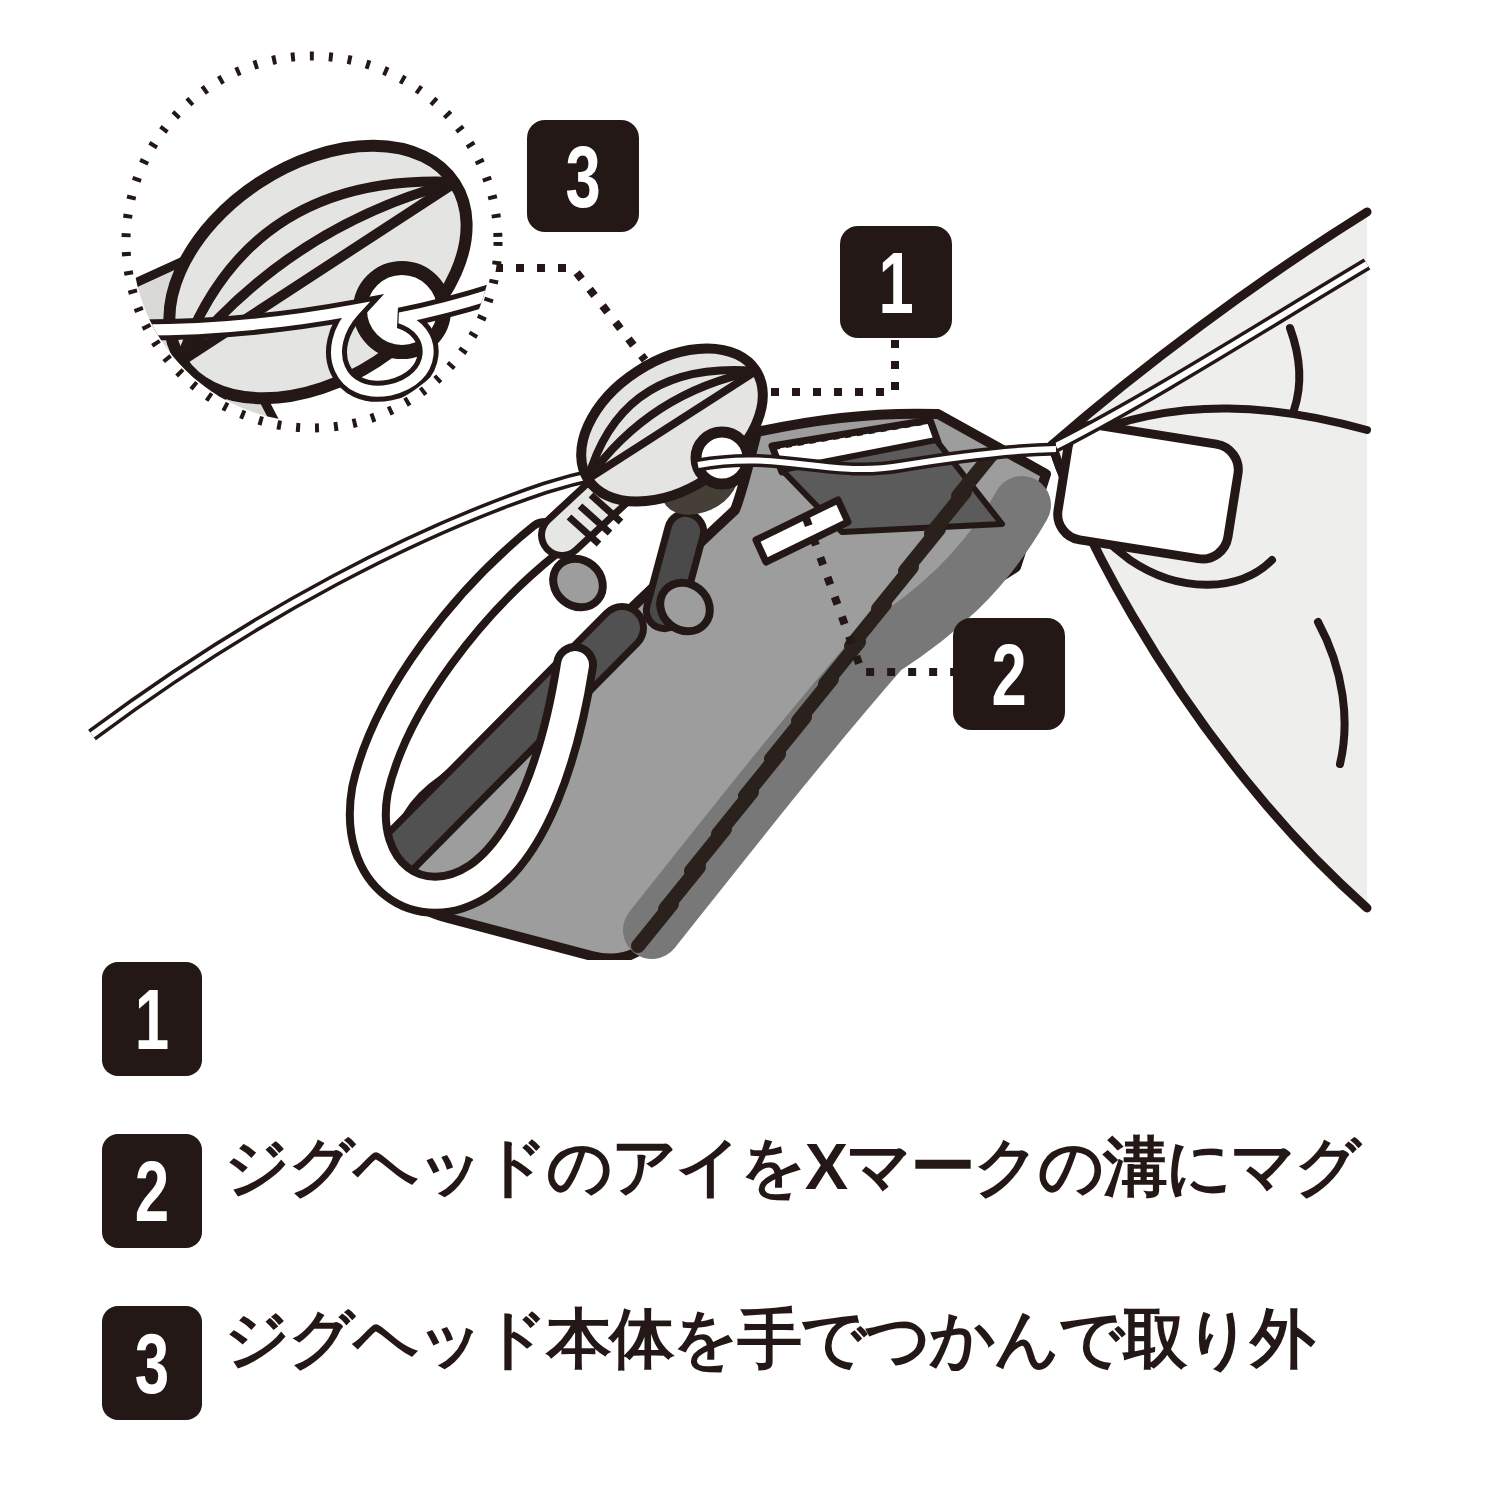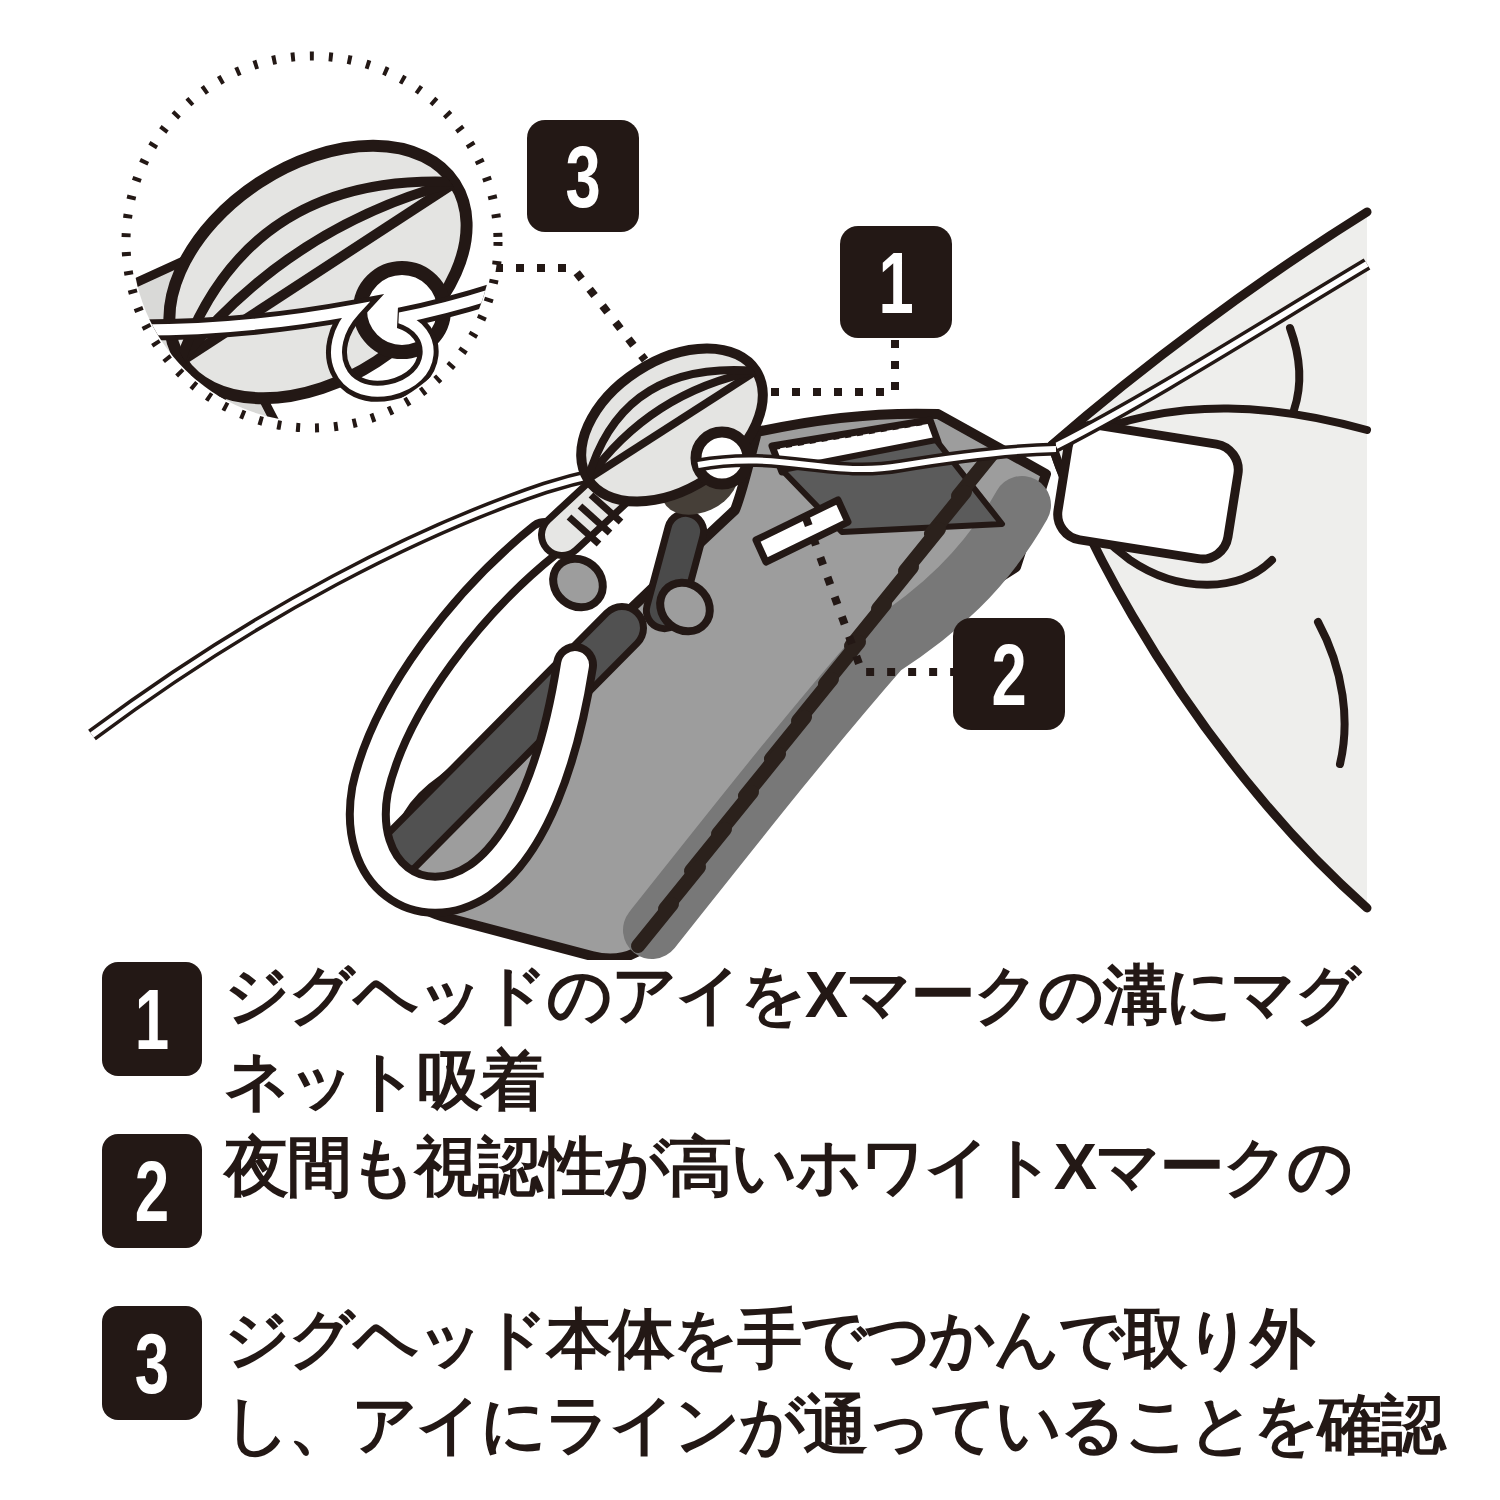--- a/index.html
+++ b/index.html
@@ -167,39 +167,34 @@
       </g>
     </g>
   </svg>
 
   <div class="steps">
 
     <div class="step">
       <div class="step-badge">
         <span>1</span>
       </div>
-      <div class="step-text">
-        <span>ジグヘッドのアイをXマークの溝にマグ</span>
-        <span>ネット吸着</span>
-      </div>
     </div>
 
     <div class="step">
       <div class="step-badge">
         <span>2</span>
       </div>
       <div class="step-text">
-        <span>夜間も視認性が高いホワイトXマークの</span>
+        <span>ジグヘッドのアイをXマークの溝にマグ</span>
       </div>
     </div>
 
     <div class="step">
       <div class="step-badge">
         <span>3</span>
       </div>
       <div class="step-text">
         <span>ジグヘッド本体を手でつかんで取り外</span>
-        <span>し、アイにラインが通っていることを確認</span>
       </div>
     </div>
 
   </div>
 </div>
 
 </body></html>

